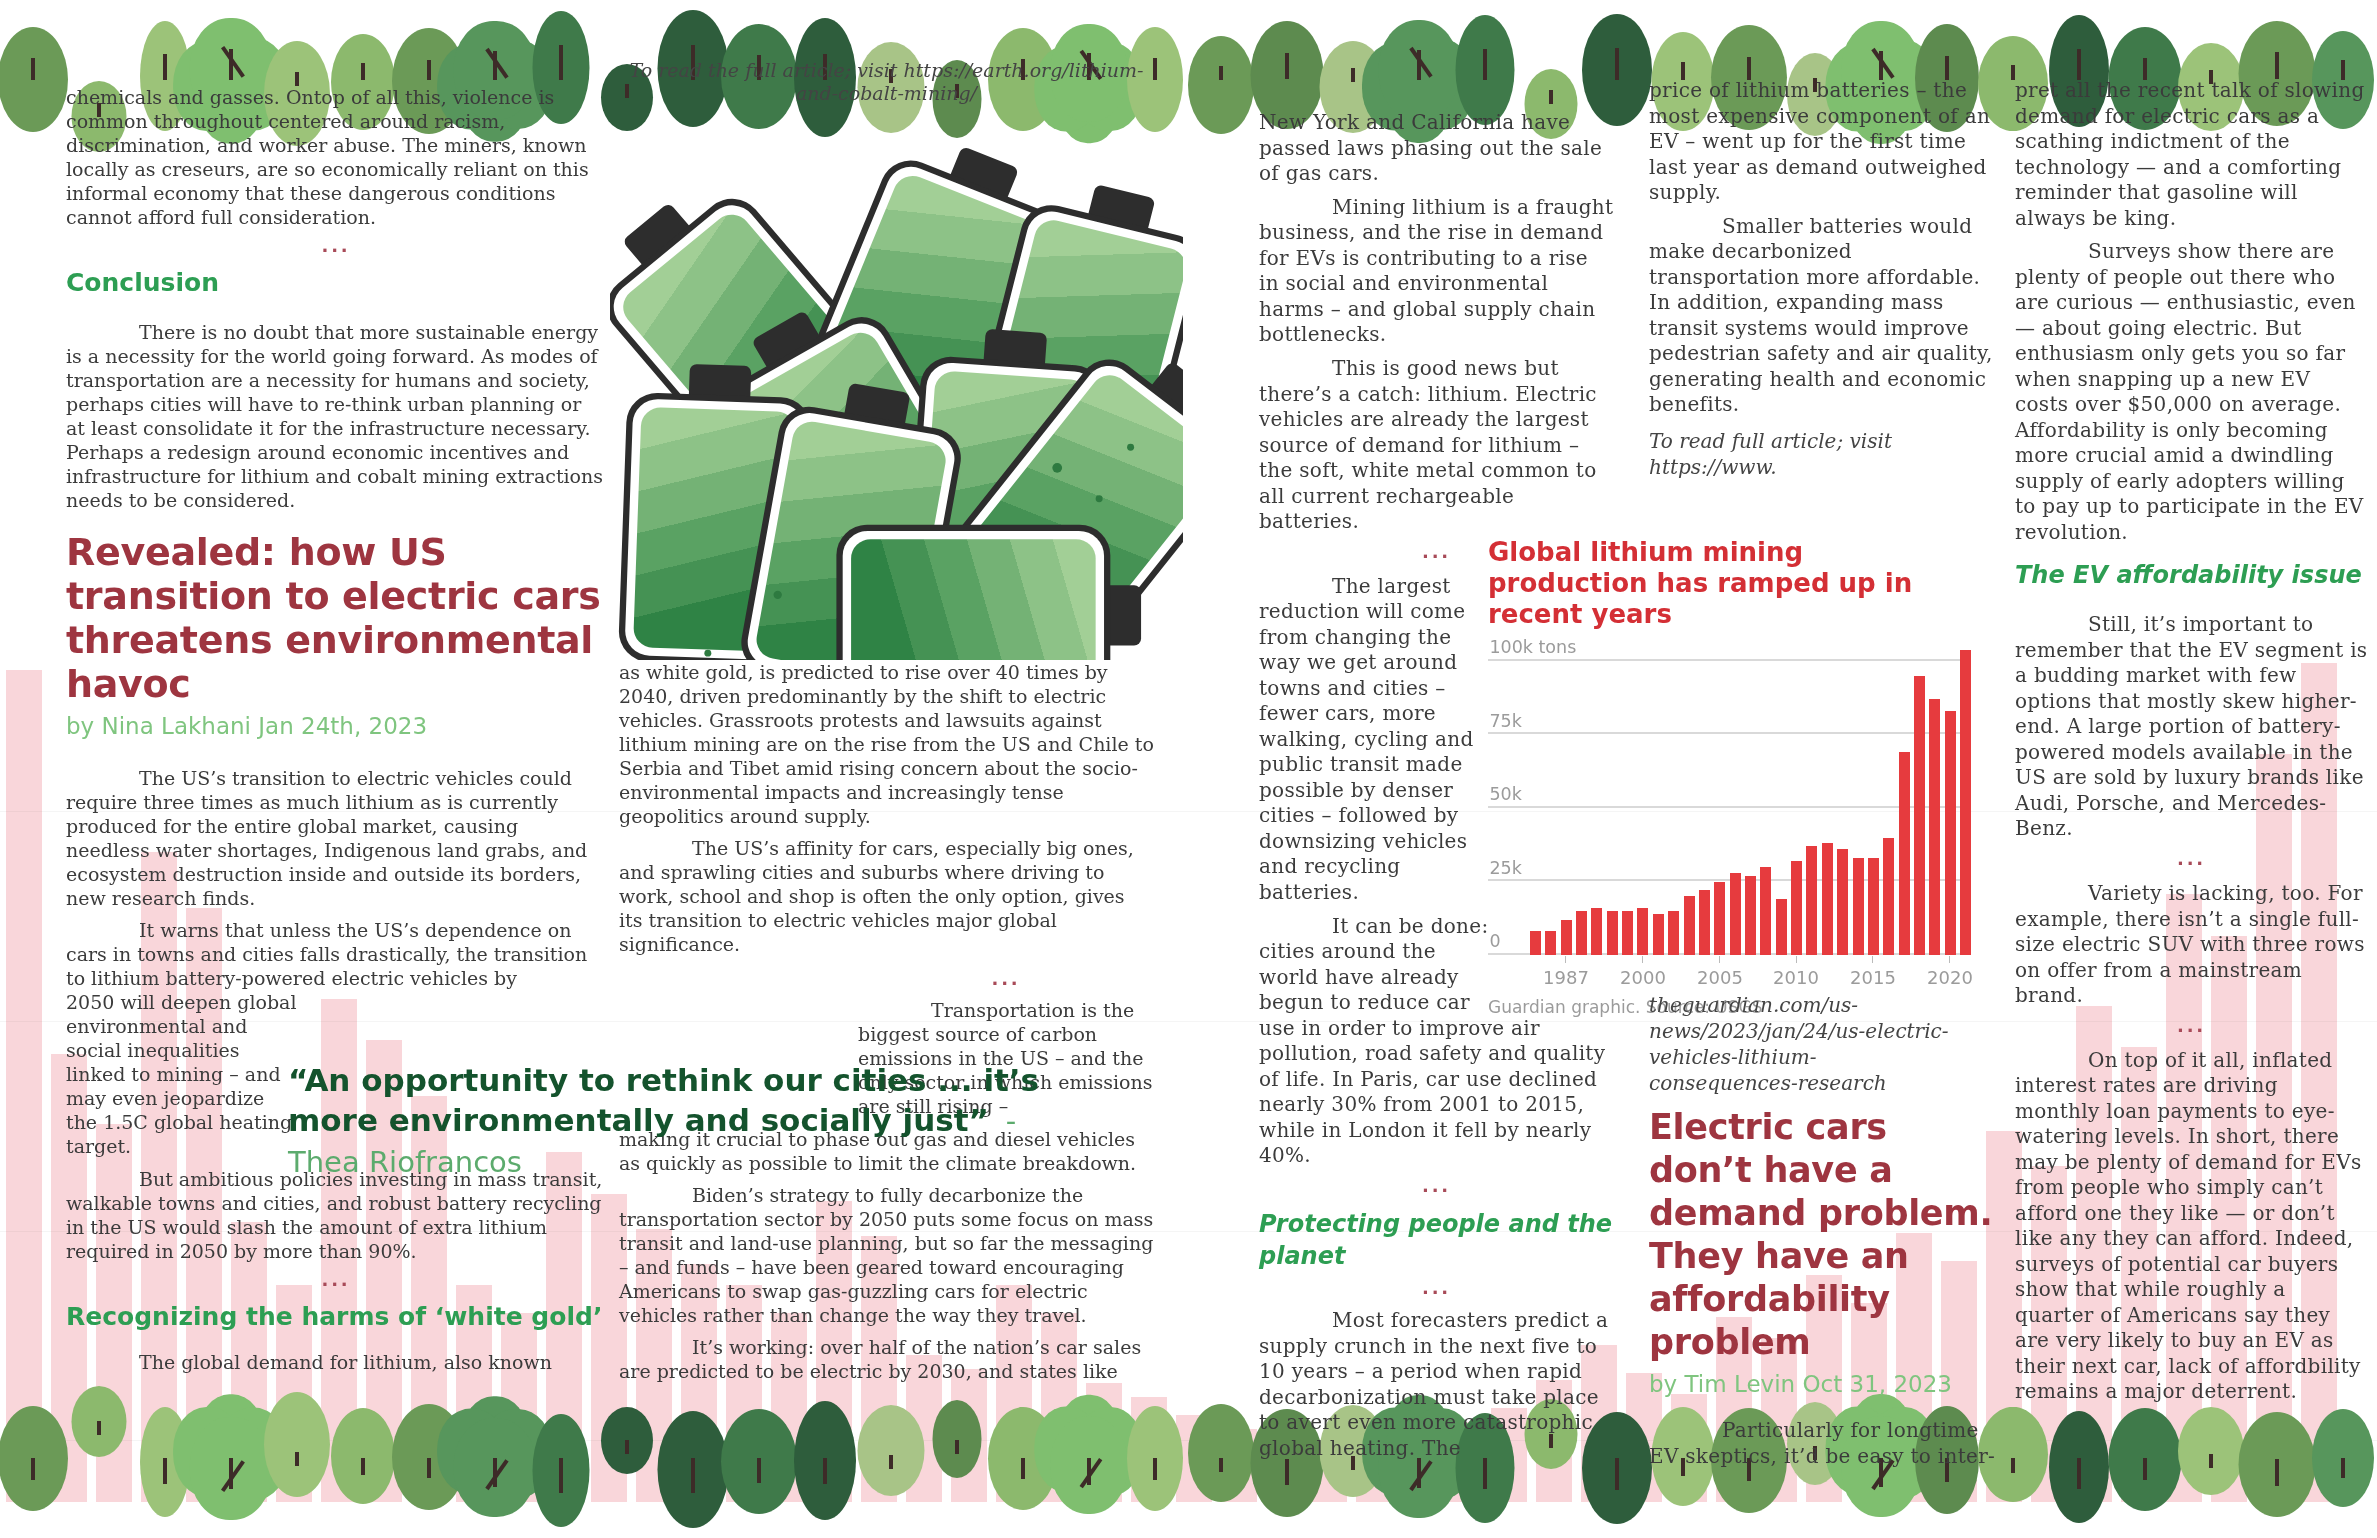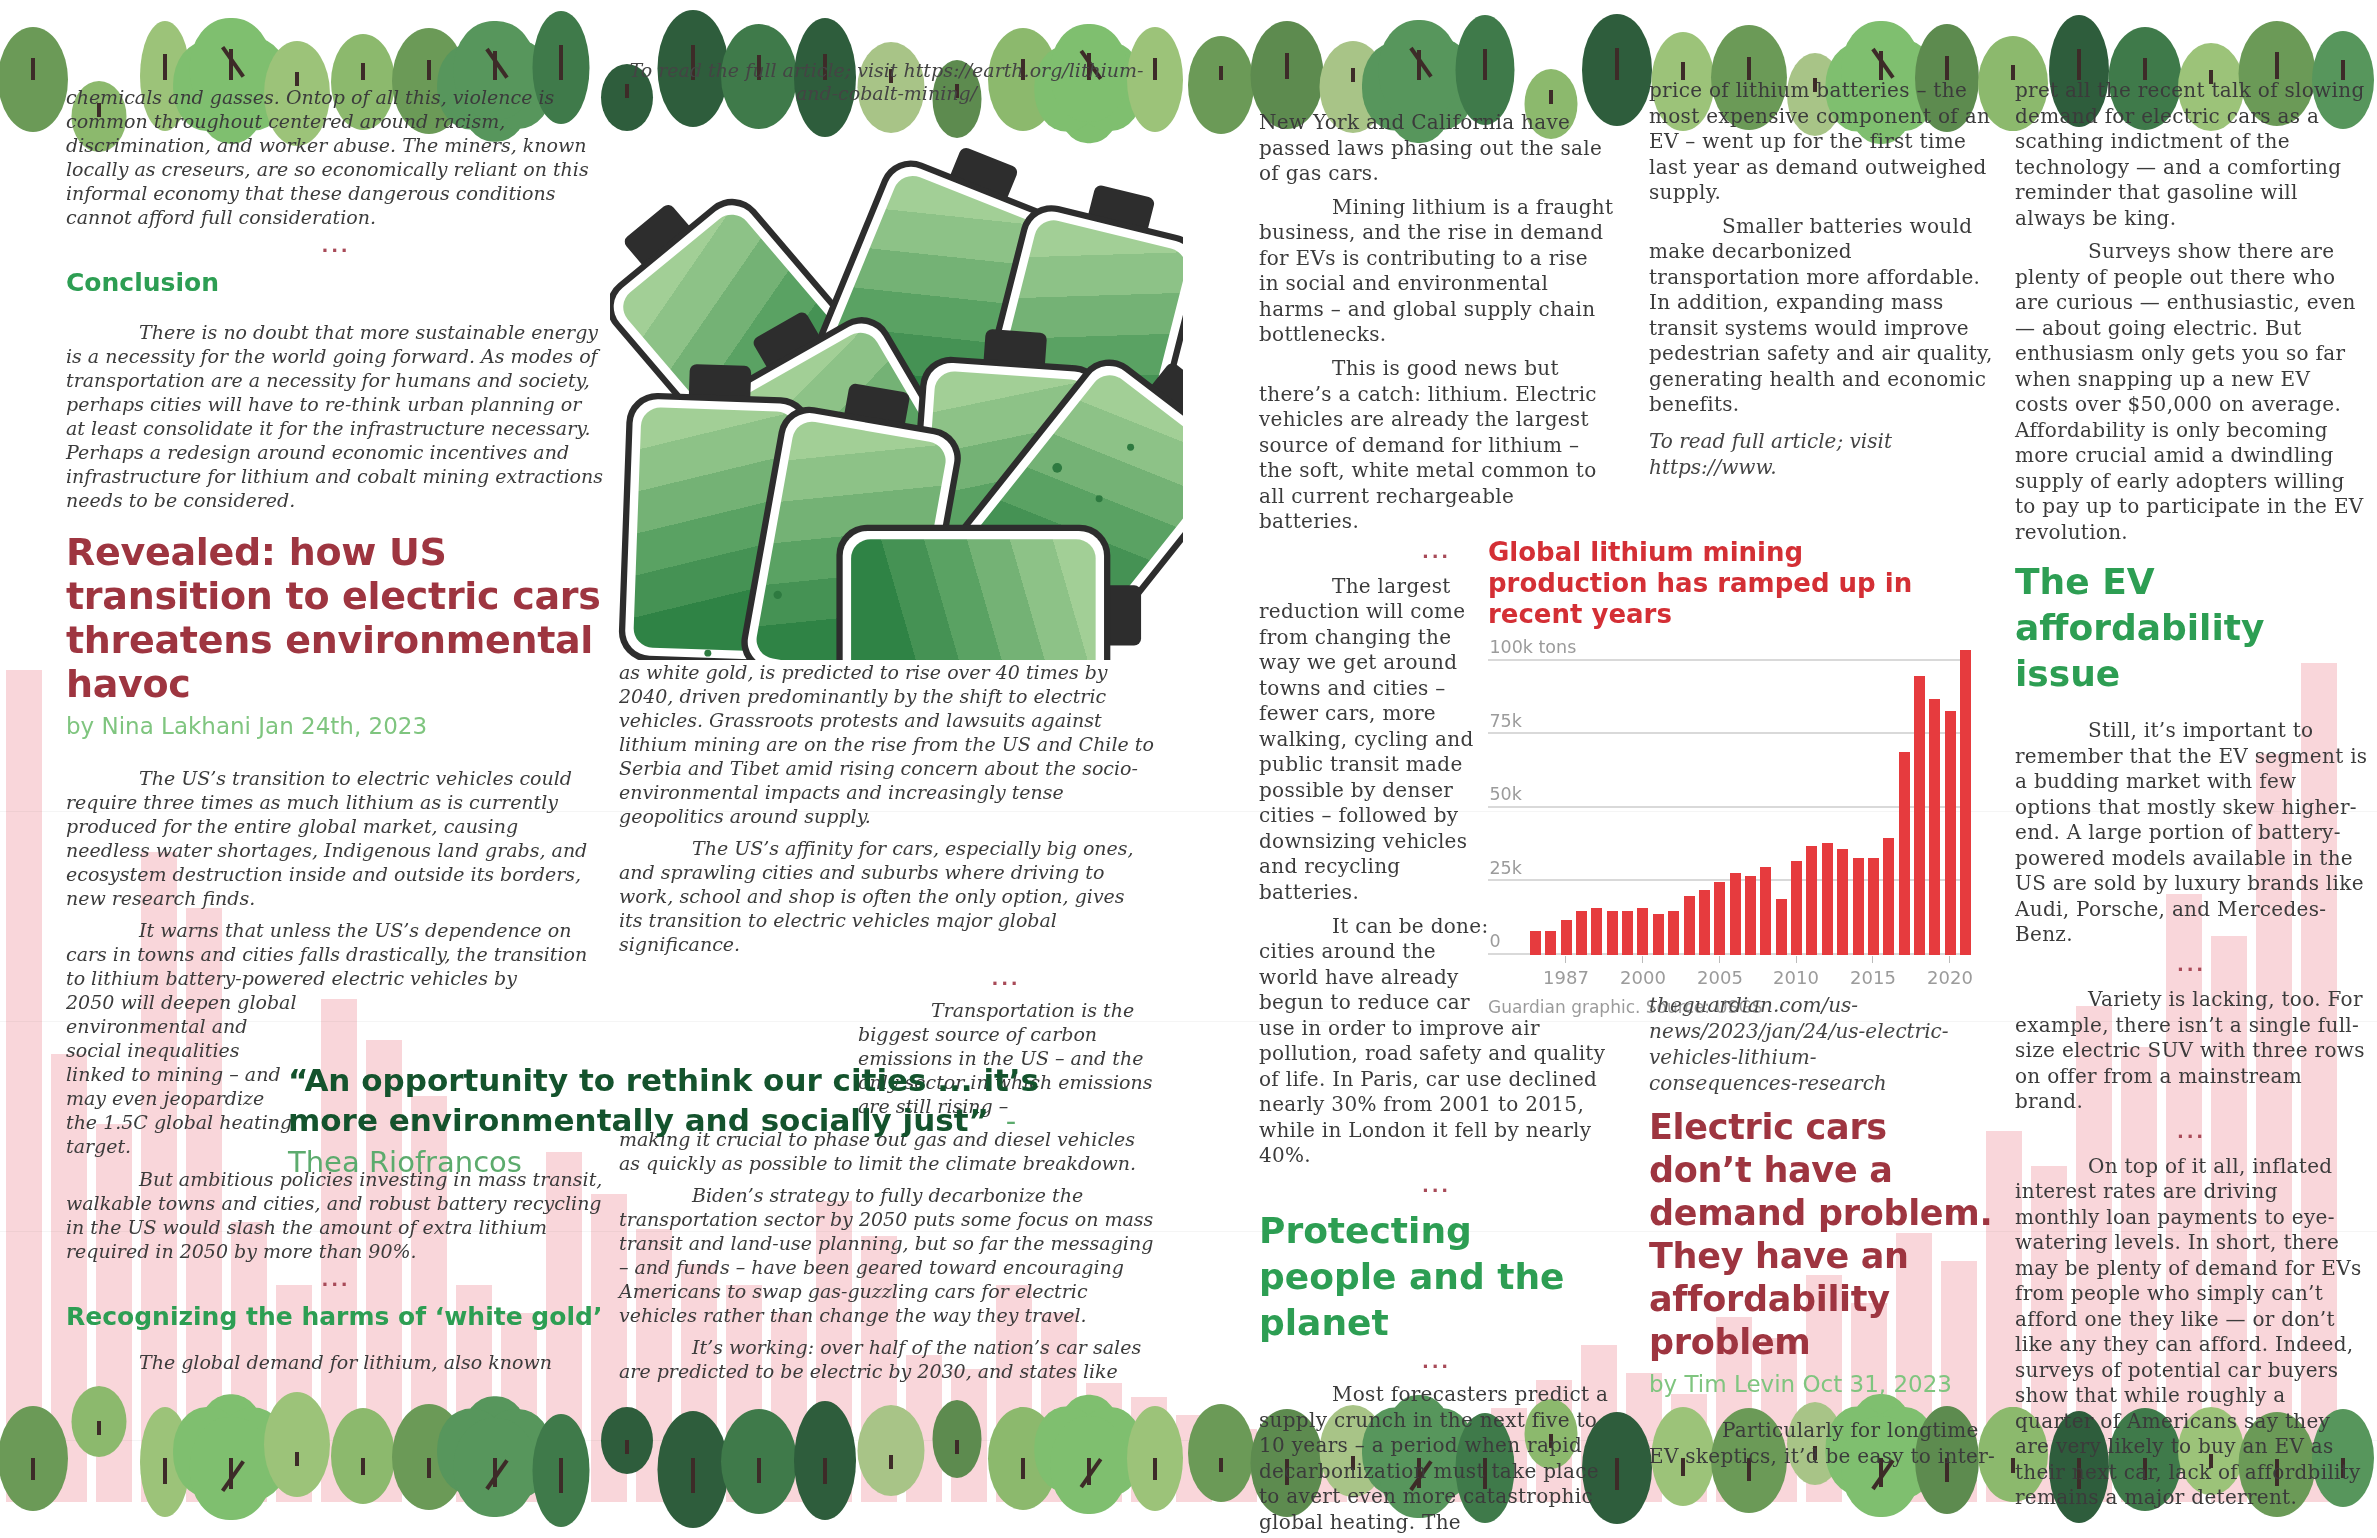--- a/index.html
+++ b/index.html
@@ -13,31 +13,31 @@
   .tree-row{position:absolute;left:0;width:2377px;height:83px;display:flex;z-index:1;}
   .tree-row.top{top:0;}
   .tree-row.bottom{bottom:0;transform:scaleY(-1);}
   .tree{position:relative;width:66px;height:83px;flex:0 0 auto;}
   .canopy{position:absolute;left:50%;transform:translateX(-50%);}
   .trunk{position:absolute;left:50%;width:4.2px;margin-left:-2.1px;}
   .branch{position:absolute;left:50%;width:3.5px;}
   
   .col{position:absolute;z-index:2;}
   .p{margin:0 0 8.4px 0;}
-  .c12 .p{font-size:19px;line-height:24px;font-style:italic;}
+  .c12 .p{font-size:19px;line-height:24px;}
   .c3 .p,.c45 .p{font-size:20px;line-height:25.5px;letter-spacing:0.3px;}
   .ind{text-indent:73px;}
   .narrow{width:232px;}
   .narrow3{width:235px;}
   .narrow2{margin-left:239px;width:296px;}
   .dots{text-align:center;color:#a84a58;font-family:"DejaVu Sans","Liberation Sans",sans-serif;
         font-weight:bold;font-size:18px;letter-spacing:2.8px;line-height:12.6px;margin:11.2px 0 15.4px 0;}
   .gh{font-family:"DejaVu Sans","Liberation Sans",sans-serif;font-weight:bold;color:#2d9e53;
       font-size:25px;line-height:29px;margin:0 0 22.4px 0;}
-  .gh.big{font-size:36px;line-height:46px;}
+  .gh.big{font-size:24px;line-height:32px;font-style:italic;}
   .headline{font-family:"DejaVu Sans","Liberation Sans",sans-serif;font-weight:bold;color:#9e3540;
             font-size:38px;line-height:44px;margin:18px 0 7px 0;letter-spacing:-0.3px;}
   .headline.h2{font-size:35px;line-height:43px;margin-top:9.8px;}
   .byline{font-family:"DejaVu Sans","Liberation Sans",sans-serif;color:#7fc57f;font-size:23px;
           line-height:26.6px;margin:0 0 26.6px 0;}
   .caption{font-style:italic;font-size:19px;line-height:23px;color:#444;text-align:center;margin:0 0 5.6px 0;}
   .caption.left{text-align:left;font-size:20px;line-height:26px;}
   .battery-art{display:block;margin:2.8px 0 0 -9px;}
   
   .pullquote{position:absolute;left:288px;top:1060px;width:755px;z-index:3;

